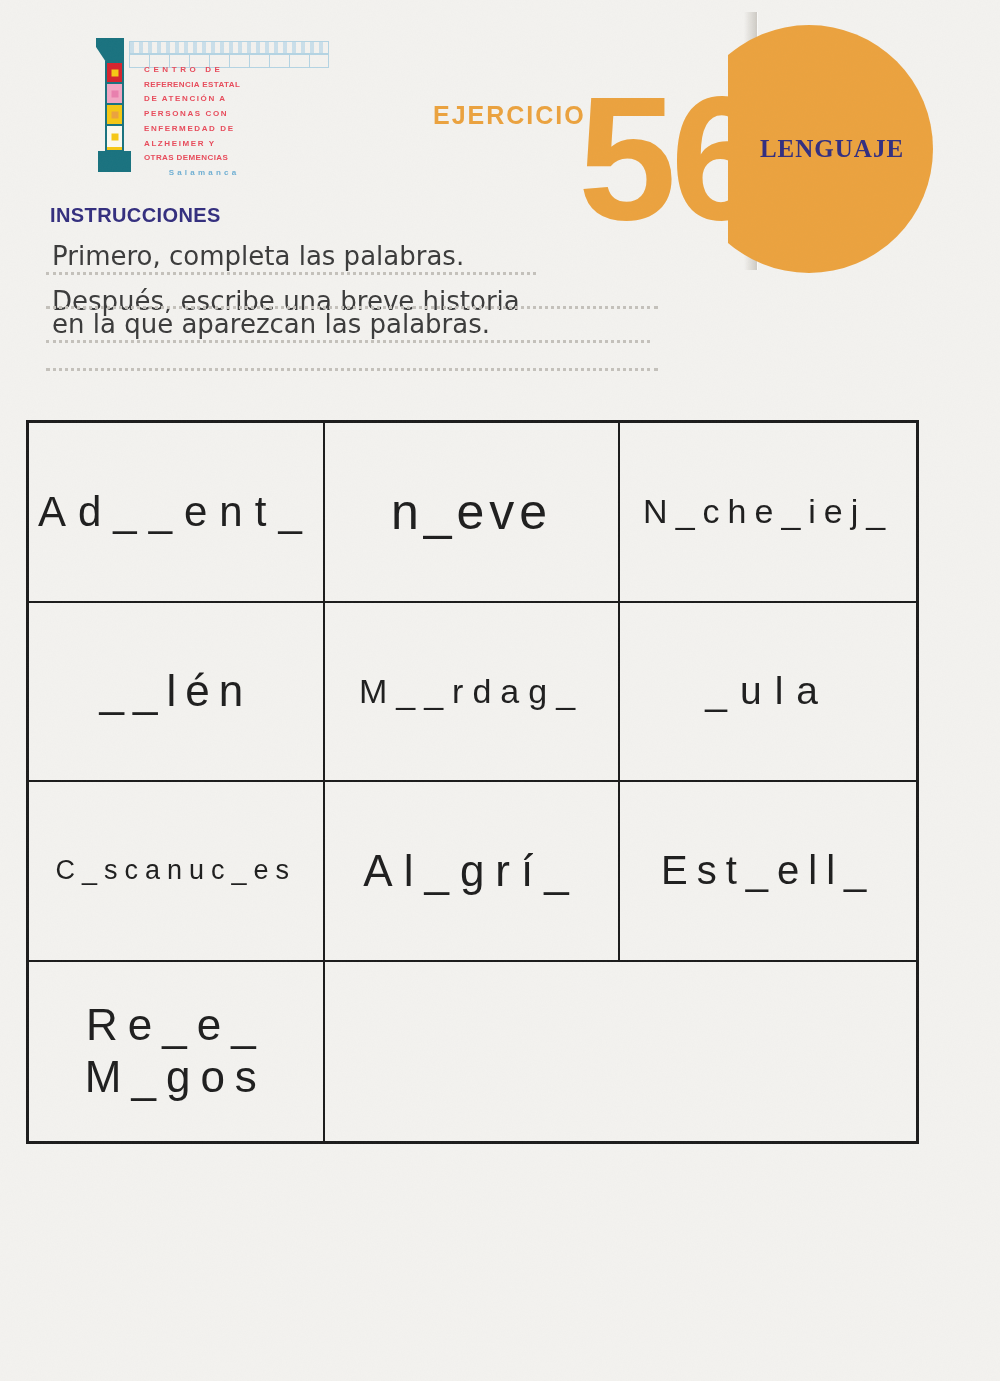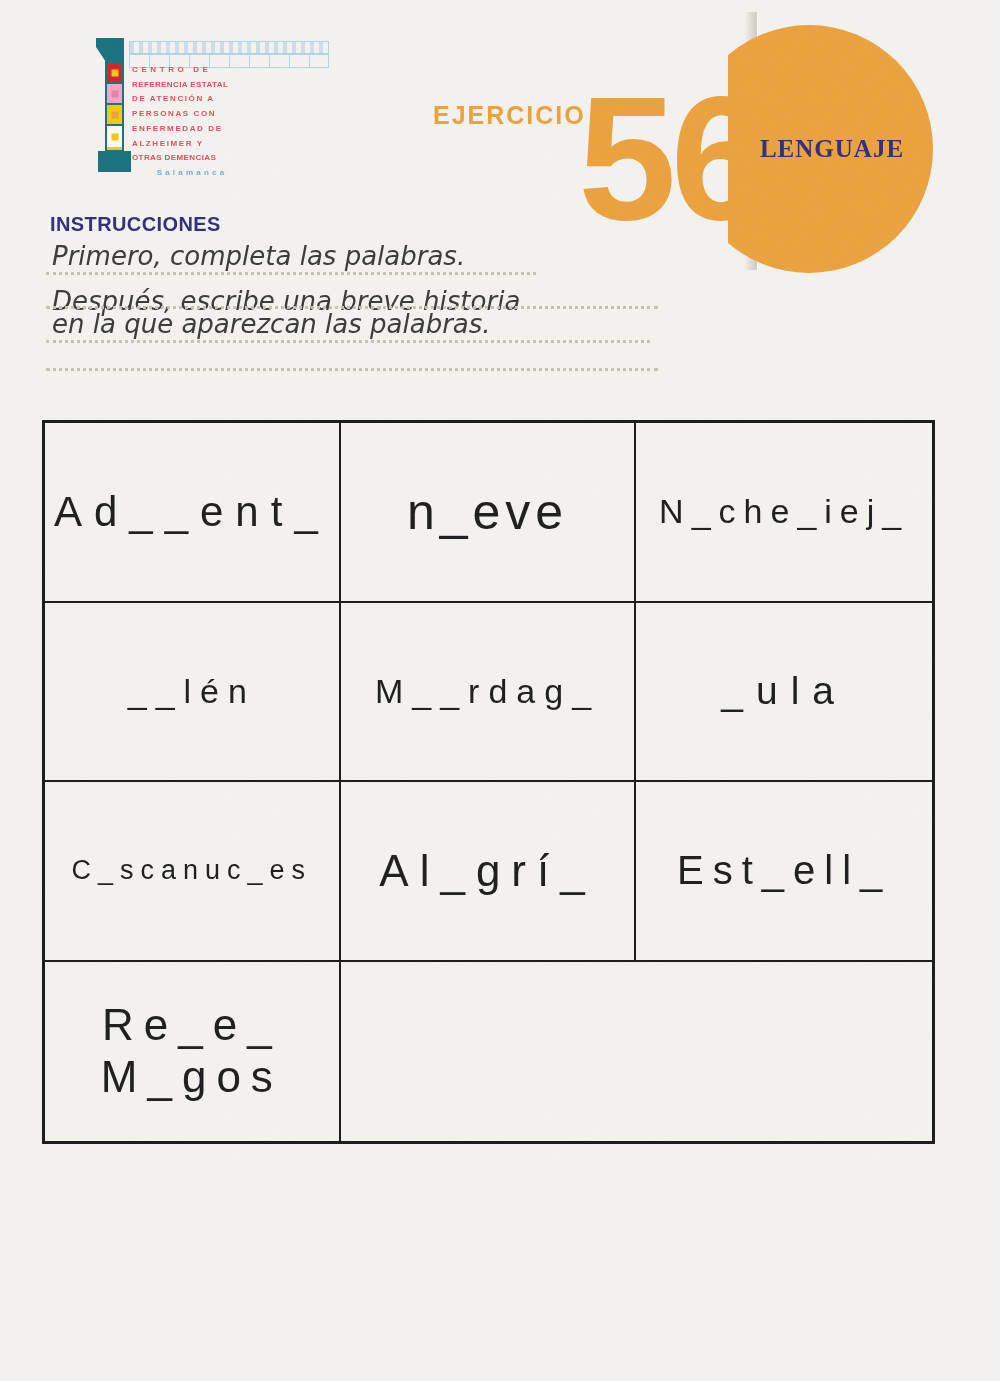--- a/index.html
+++ b/index.html
@@ -20,64 +20,64 @@
   .blk::after{content:"";position:absolute;left:50%;top:50%;width:7px;height:7px;transform:translate(-50%,-50%);}
   .blk.b-red{background:#D5232E;}.blk.b-red::after{background:#F6C714;}
   .blk.b-pink{background:#F2A6C3;}.blk.b-pink::after{background:#E97FAE;}
   .blk.b-yellow{background:#F6C714;}.blk.b-yellow::after{background:#EBA23E;}
   .blk.b-white{background:#FBF9F0;}.blk.b-white::after{background:#F6C714;}
   .logo-base{position:absolute;left:98px;top:151px;width:33px;height:21px;background:#19727F;}
   .bld-top{position:absolute;left:129px;top:41px;width:200px;height:13px;border:1px solid #aacfe2;
     background:repeating-linear-gradient(90deg,#c3dcea 0 4px,transparent 4px 9px);box-sizing:border-box;opacity:.85;}
   .bld-bot{position:absolute;left:129px;top:54px;width:200px;height:14px;border:1px solid #aacfe2;
     background:repeating-linear-gradient(90deg,transparent 0 19px,#aacfe2 19px 20px);box-sizing:border-box;opacity:.85;}
-  .logo-text{position:absolute;left:132px;top:63px;width:120px;color:#E84B5B;
+  .logo-text{position:absolute;left:144px;top:63px;width:120px;color:#E84B5B;
     font-size:8px;font-weight:700;line-height:14.7px;letter-spacing:1.6px;white-space:nowrap;}
   .logo-text .tight{letter-spacing:.4px;}
   .logo-text .wide{letter-spacing:3.6px;}
   .logo-city{color:#6FAFD3;letter-spacing:3.2px;font-weight:700;text-align:center;}
 
   
   .ej-label{position:absolute;left:433px;top:101px;color:#EBA23E;
     font-size:25px;font-weight:700;letter-spacing:2px;}
   .num-clip{position:absolute;left:560px;top:40px;width:197px;height:210px;overflow:hidden;}
   .num{position:absolute;left:18px;top:30px;color:#EBA23E;font-size:177px;line-height:1;
     font-weight:800;letter-spacing:-6px;font-family:"Liberation Sans",sans-serif;}
   .card-edge{position:absolute;left:744px;top:12px;width:13px;height:258px;
     background:linear-gradient(90deg,rgba(110,100,85,0) 0%,rgba(110,100,85,0.28) 100%);
     border-right:1px solid rgba(255,255,255,0.65);}
   .circle-clip{position:absolute;left:728px;top:0;width:287px;height:310px;overflow:hidden;font-family:Liberation Serif, serif;}
   .circle{position:absolute;left:-43px;top:25px;width:248px;height:248px;border-radius:50%;
     background:#EBA23E;display:flex;align-items:center;justify-content:center;}
   .circle-label{color:#322E80;font-size:25px;font-weight:800;letter-spacing:1px;padding-left:46px;}
 
   
-  .instr-title{position:absolute;left:50px;top:213px;color:#332E7E;
+  .instr-title{position:absolute;left:50px;top:204px;color:#332E7E;
     font-size:20px;font-weight:800;letter-spacing:.4px;}
-  .hand{position:absolute;left:52px;color:#3b3b3b;font-size:26px;font-style:italic;
+  .hand{position:absolute;left:52px;color:#3b3b3b;font-size:26px;
     font-family:"DejaVu Sans","Liberation Sans",sans-serif;white-space:nowrap;}
   .hl1{top:241px;} .hl2{top:286px;} .hl3{top:309px;}
   .dots{position:absolute;left:46px;height:0;border-bottom:3px dotted #c4c1bb;}
   .d1{top:272px;width:490px;} .d2{top:306px;width:612px;}
   .d3{top:340px;width:604px;} .d4{top:368px;width:612px;}
 
   
-  .grid{position:absolute;left:42px;top:420px;width:893px;height:724px;
+  .grid{position:absolute;left:26px;top:420px;width:893px;height:724px;
     border:3px solid #1b1b1b;box-sizing:border-box;
     display:grid;grid-template-columns:repeat(3,1fr);grid-template-rows:repeat(4,1fr);}
   .cell{display:flex;flex-direction:column;align-items:center;justify-content:center;
     border-right:2px solid #1b1b1b;border-bottom:2px solid #1b1b1b;
     color:#1e1e1e;text-align:center;white-space:nowrap;font-weight:400;}
   .cell:nth-child(3n){border-right:none;}
   .cell:nth-child(n+10){border-bottom:none;}
   .r1c1{font-size:42px;letter-spacing:12px;}
   .r1c2{font-size:50px;letter-spacing:5px;line-height:1.12;}
   .r1c3{font-size:48px;letter-spacing:13px;}
   .r2c1{font-size:34px;letter-spacing:8px;}
-  .r2c2{font-size:34px;letter-spacing:9px;}
+  .r2c2{font-size:44px;letter-spacing:9px;}
   .r2c3{font-size:34px;letter-spacing:9px;}
   .r3c1{font-size:39px;letter-spacing:13px;}
   .r3c2{font-size:27px;letter-spacing:7px;}
   .r3c3{font-size:44px;letter-spacing:11px;}
   .r4c1{font-size:44px;letter-spacing:6px;line-height:1.22;}
   .r4c2{font-size:40px;letter-spacing:9px;}
   .r4c3{font-size:44px;letter-spacing:10px;line-height:1.18;}
 </style>
 </head>
 <body>

